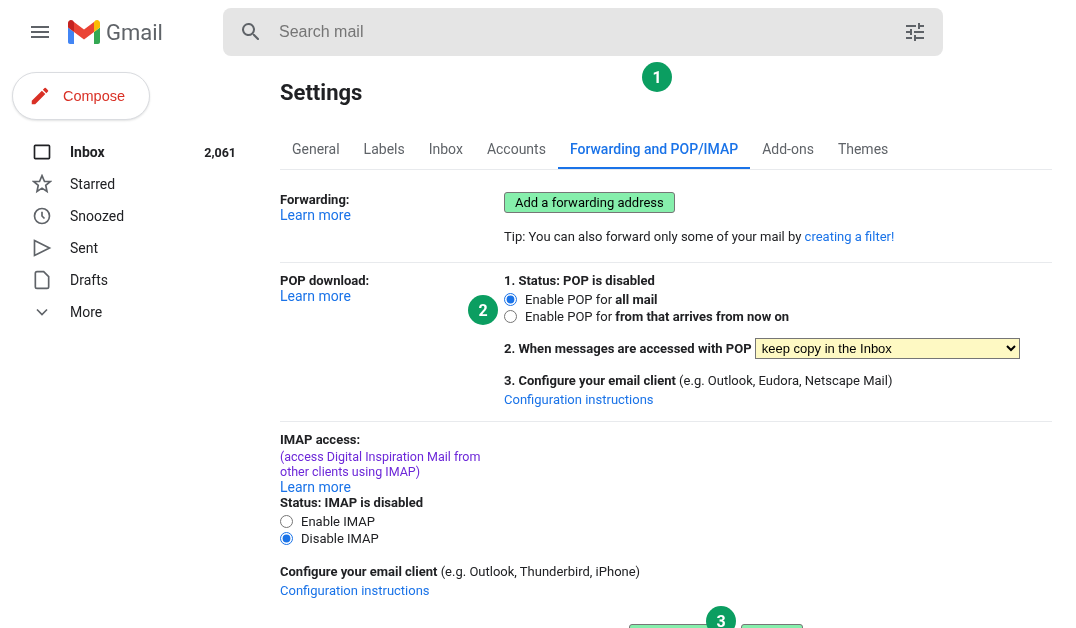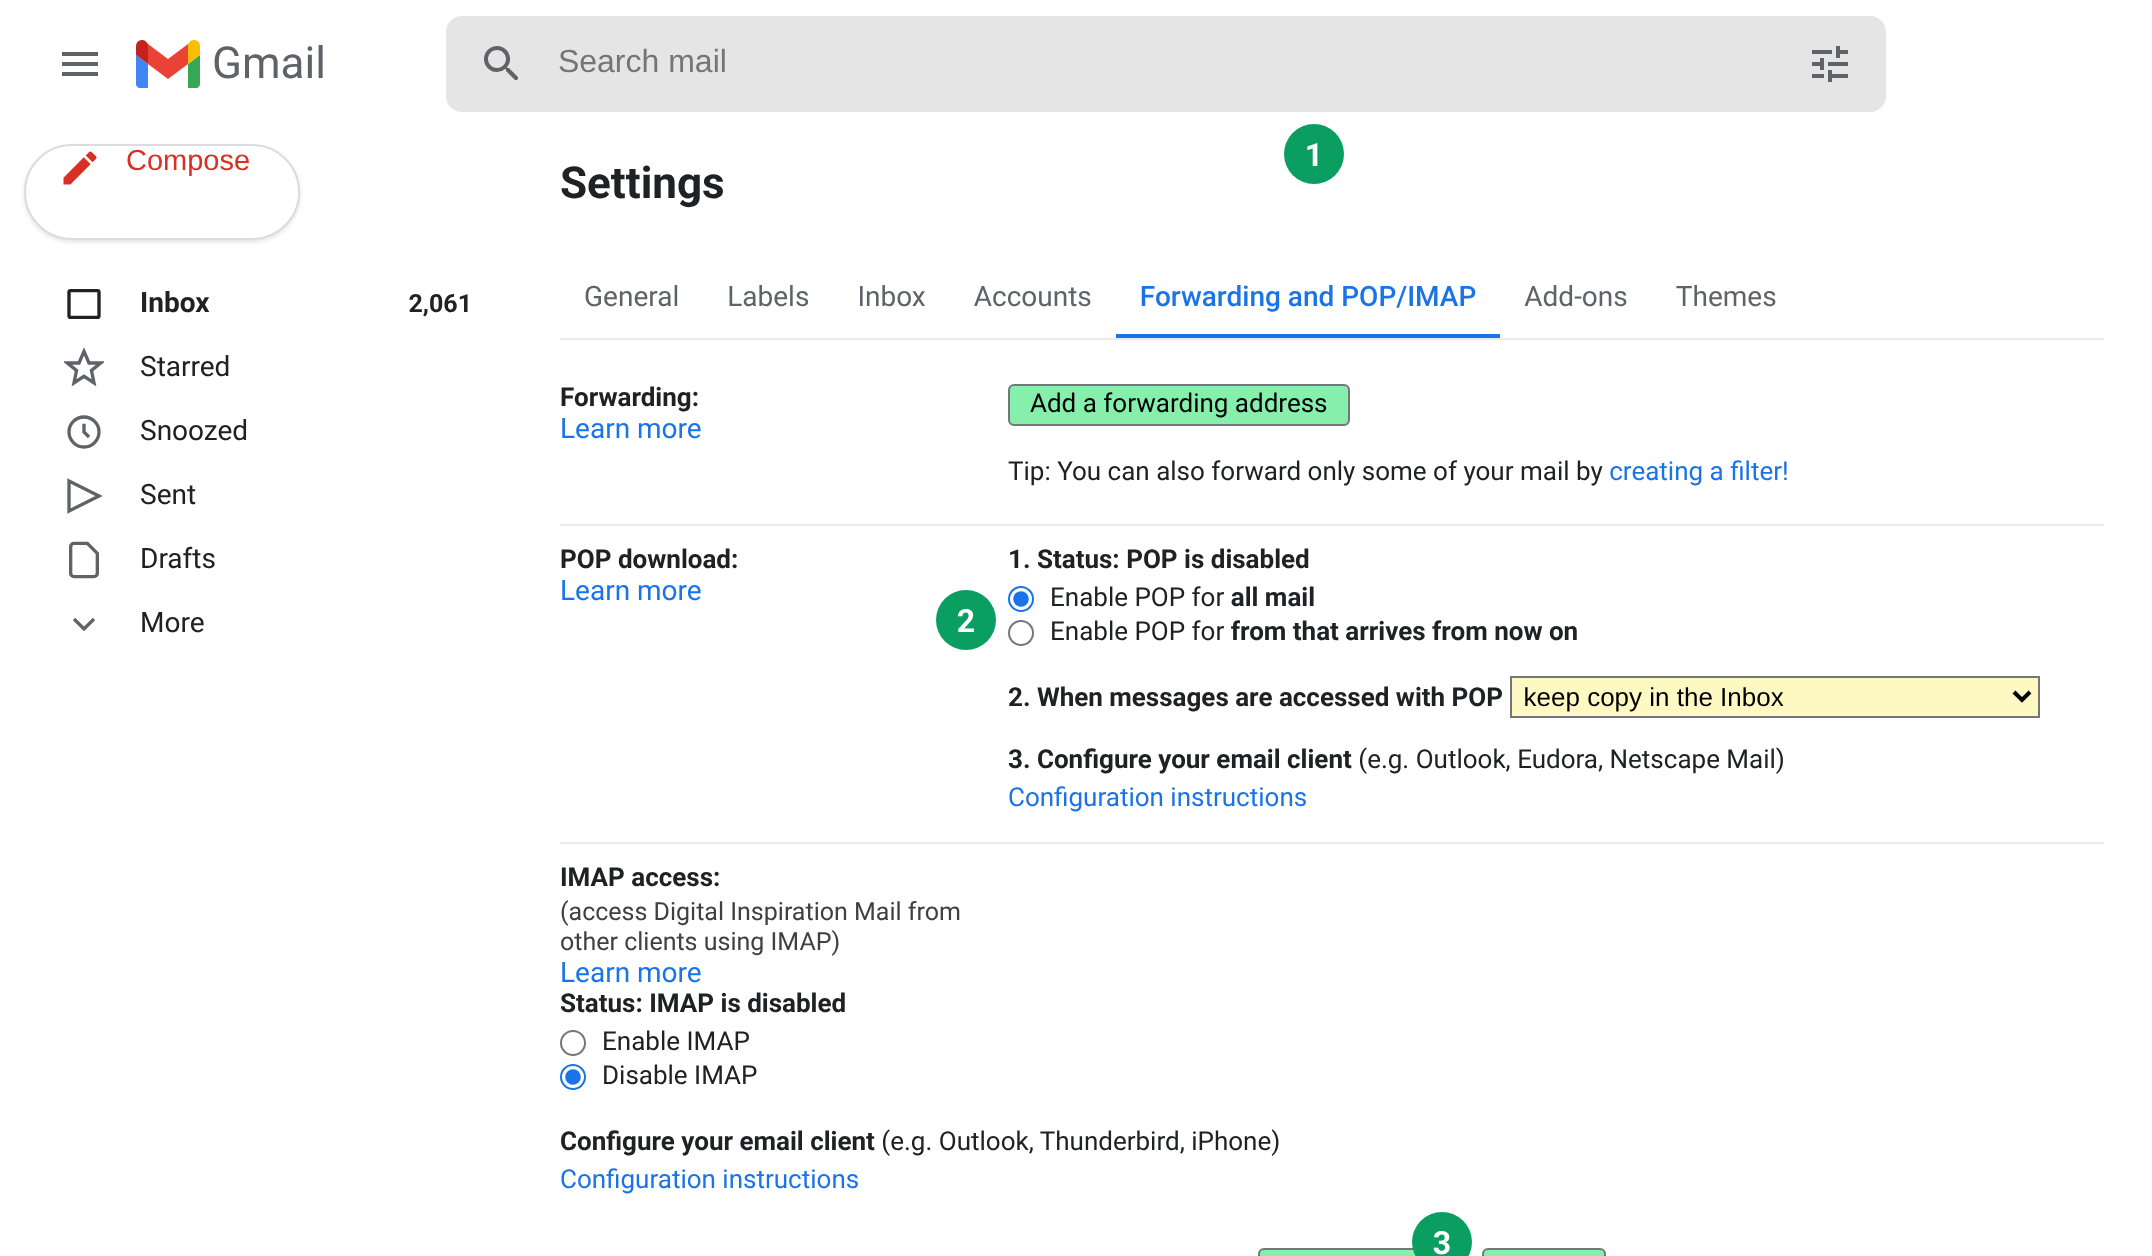--- a/index.html
+++ b/index.html
@@ -10,38 +10,38 @@
     .logo { display: flex; align-items: flex-start; margin-left: 4px; margin-right: 60px; }
     .logo-text { font-size: 22px; color: #5f6368; margin-left: 6px; }
     .search-bar { flex: 1; max-width: 720px; background: #e5e5e5; border-radius: 8px; height: 48px; display: flex; align-items: center; padding: 0 16px; }
     .search-bar input { flex: 1; border: none; background: transparent; font-size: 16px; outline: none; margin-left: 16px; color: #5f6368; }
     .search-icon { color: #5f6368; }
     .tune-icon { color: #5f6368; cursor: pointer; }
     
     .main { display: flex; }
     
     .sidebar { width: 256px; padding: 8px; }
-    .compose-btn { display: inline-flex; align-items: flex-start; background: #fff; border: 1px solid #dadce0; border-radius: 24px; padding: 0 24px 0 16px; height: 48px; box-shadow: 0 1px 2px rgba(60,64,67,0.15); cursor: pointer; margin-bottom: 16px; margin-left: 4px; }
+    .compose-btn { display: inline-flex; align-items: center; background: #fff; border: 1px solid #dadce0; border-radius: 24px; padding: 0 24px 0 16px; height: 48px; box-shadow: 0 1px 2px rgba(60,64,67,0.15); cursor: pointer; margin-bottom: 16px; margin-left: 4px; }
     .compose-btn span { margin-left: 12px; font-size: 14.5px; color: #d93025; font-weight: 500; }
     .nav-item { display: flex; align-items: center; padding: 6px 12px 6px 24px; border-radius: 0 16px 16px 0; cursor: pointer; height: 32px; }
     .nav-item.active { font-weight: 700; }
     .nav-item .icon { width: 20px; display: flex; justify-content: center; margin-right: 18px; color: #5f6368; }
     .nav-item .label { flex: 1; font-size: 14px; }
     .nav-item .count { font-size: 12.5px; font-weight: 700; }
     
     .content { flex: 1; padding: 16px 24px; }
     .settings-title { font-size: 22px; color: #202124; margin-bottom: 26px; }
     .tabs { display: flex; border-bottom: 1px solid #e8eaed; margin-bottom: 12px; gap: 0; }
     .tab { padding: 10px 12px; font-size: 14px; color: #5f6368; cursor: pointer; border-bottom: 2px solid transparent; }
     .tab.active { color: #1a73e8; border-bottom-color: #1a73e8; font-weight: 500; }
     
     .setting-row { display: flex; border-bottom: 1px solid #e8eaed; padding: 10px 0 14px 0; }
     .setting-label { width: 224px; padding-right: 12px; }
     .setting-label .title { font-weight: 700; font-size: 13px; }
-    .setting-label .subtitle { font-size: 13px; color: #404040; margin-top: 2px; }
+    .setting-label .subtitle { font-size: 13px; color: #6d28d9; margin-top: 2px; }
     .setting-body { flex: 1; font-size: 13px; }
     .setting-body p { margin-bottom: 4px; }
     .link { color: #1a73e8; text-decoration: none; cursor: pointer; }
     .btn { background: #86efac; border: 1px solid #767676; border-radius: 3px; padding: 2px 10px; font-size: 13px; cursor: pointer; font-family: inherit; }
     .radio-row { display: flex; align-items: center; margin: 2px 0; }
     .radio-row input { margin-right: 8px; accent-color: #1a73e8; }
     .bold { font-weight: 700; }
     select { font-size: 13px; padding: 1px 2px; border: 1px solid #767676; background: #fef9c3; }
     
     .actions { display: flex; justify-content: center; gap: 8px; padding: 12px 0; margin-left: 100px; }

